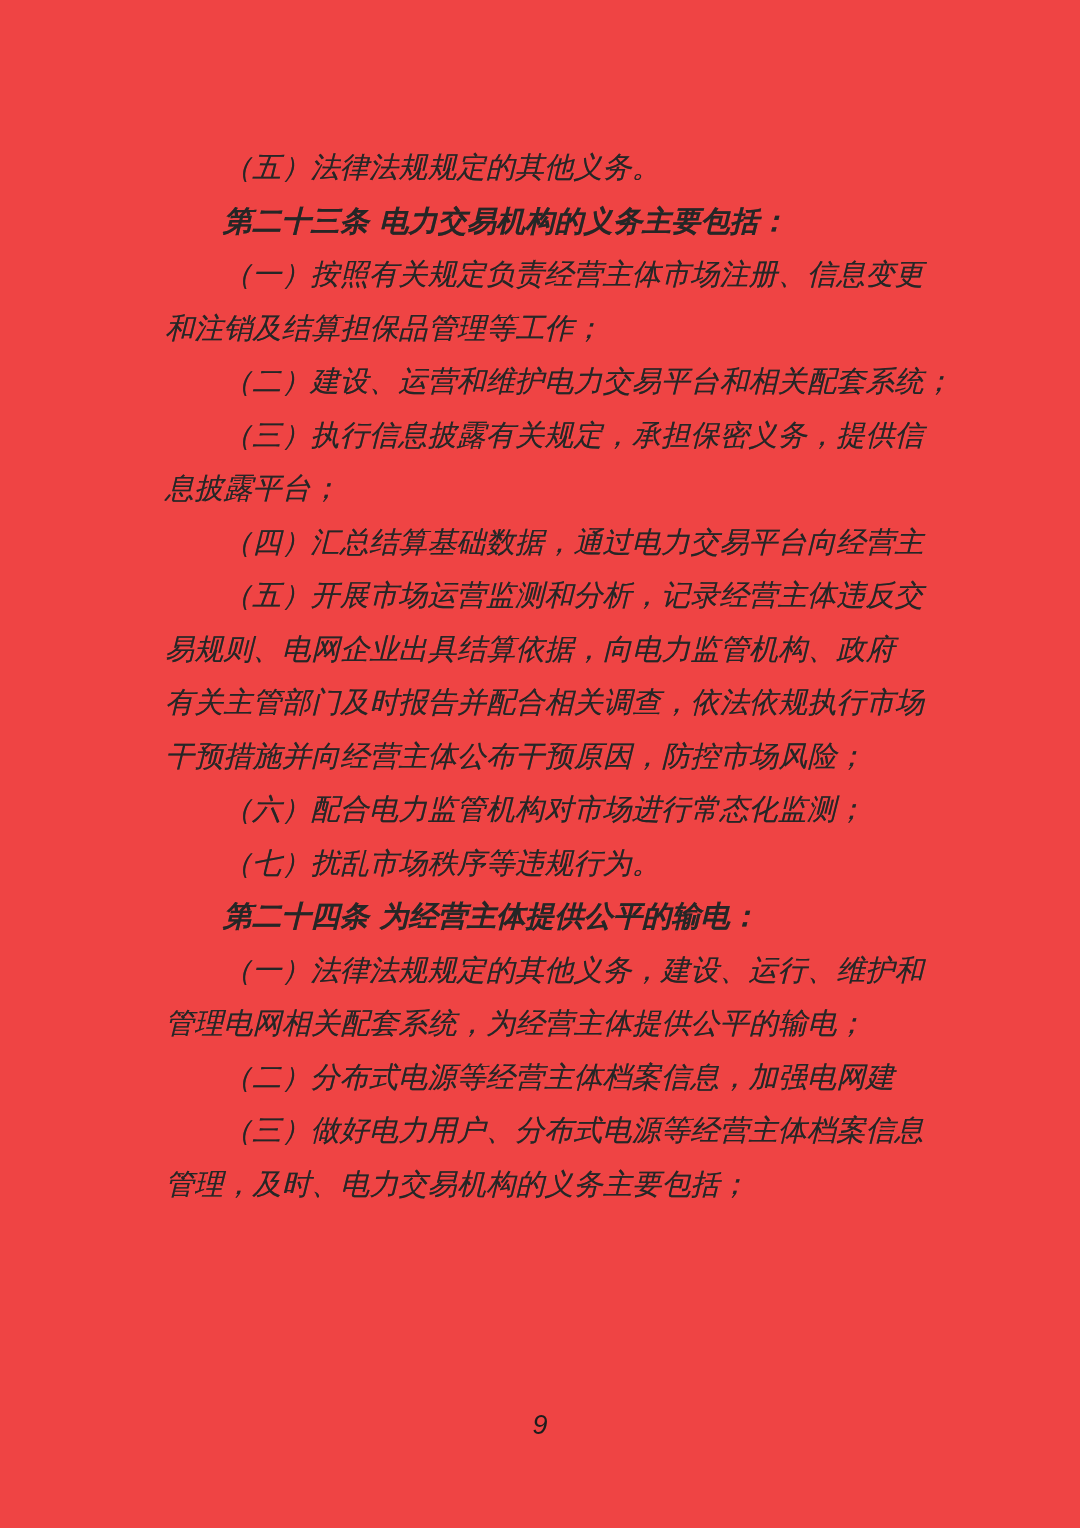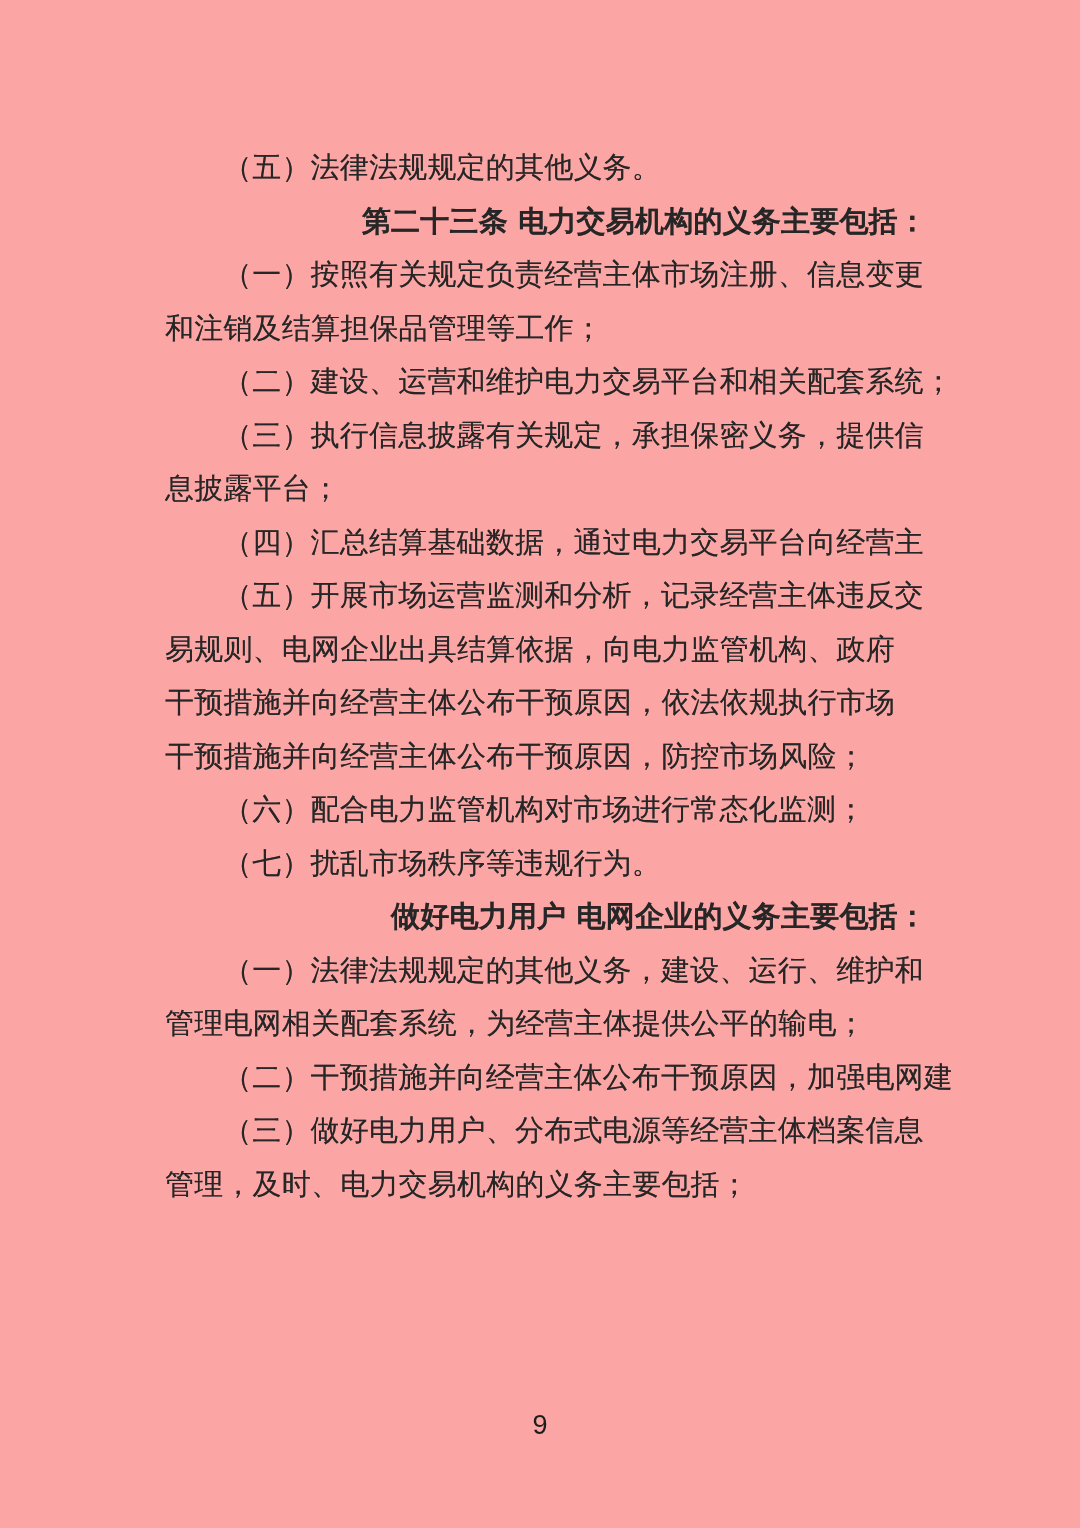--- a/index.html
+++ b/index.html
@@ -10,21 +10,22 @@
     width: 1080px;
     height: 1528px;
     background: #fdfdfc;
     position: relative;
     overflow: hidden;
     font-family: "DejaVu Serif", "Liberation Serif", serif;
   }
   .page {
     position: absolute;
     inset: 0;
-    background: #fca5a5;
+    background: #ef4444;
+    font-style: italic;
   }
   .doc-body {
     position: absolute;
     left: 165px;
     top: 141px;
     width: 762px;
   }
   .line {
     display: block;
     height: 53.5px;
@@ -33,21 +34,20 @@
     letter-spacing: 0.2px;
     color: #262626;
     white-space: nowrap;
     text-shadow: 0 0 0.6px rgba(40,40,40,0.55);
   }
   .line.indent {
     padding-left: 58px;
   }
   .line.bold {
     font-weight: 700;
-    text-align: right;
   }
   .page-number {
     position: absolute;
     left: 0;
     top: 1408px;
     width: 1080px;
     text-align: center;
     font-family: "Liberation Sans", "DejaVu Sans", sans-serif;
     font-size: 27px;
     line-height: 34px;
@@ -63,27 +63,27 @@
     <div class="line indent">（五）法律法规规定的其他义务。</div>
     <div class="line indent bold">第二十三条 电力交易机构的义务主要包括：</div>
     <div class="line indent">（一）按照有关规定负责经营主体市场注册、信息变更</div>
     <div class="line">和注销及结算担保品管理等工作；</div>
     <div class="line indent">（二）建设、运营和维护电力交易平台和相关配套系统；</div>
     <div class="line indent">（三）执行信息披露有关规定，承担保密义务，提供信</div>
     <div class="line">息披露平台；</div>
     <div class="line indent">（四）汇总结算基础数据，通过电力交易平台向经营主</div>
     <div class="line indent">（五）开展市场运营监测和分析，记录经营主体违反交</div>
     <div class="line">易规则、电网企业出具结算依据，向电力监管机构、政府</div>
-    <div class="line">干预措施并向经营主体公布干预原因，依法依规执行市场</div>
+    <div class="line">有关主管部门及时报告并配合相关调查，依法依规执行市场</div>
     <div class="line">干预措施并向经营主体公布干预原因，防控市场风险；</div>
     <div class="line indent">（六）配合电力监管机构对市场进行常态化监测；</div>
     <div class="line indent">（七）扰乱市场秩序等违规行为。</div>
-    <div class="line indent bold">做好电力用户 电网企业的义务主要包括：</div>
+    <div class="line indent bold">第二十四条 为经营主体提供公平的输电：</div>
     <div class="line indent">（一）法律法规规定的其他义务，建设、运行、维护和</div>
     <div class="line">管理电网相关配套系统，为经营主体提供公平的输电；</div>
-    <div class="line indent">（二）干预措施并向经营主体公布干预原因，加强电网建</div>
+    <div class="line indent">（二）分布式电源等经营主体档案信息，加强电网建</div>
     <div class="line indent">（三）做好电力用户、分布式电源等经营主体档案信息</div>
     <div class="line">管理，及时、电力交易机构的义务主要包括；</div>
   </div>
 
   <div class="page-number">9</div>
 
 </div>
 
 </body></html>

